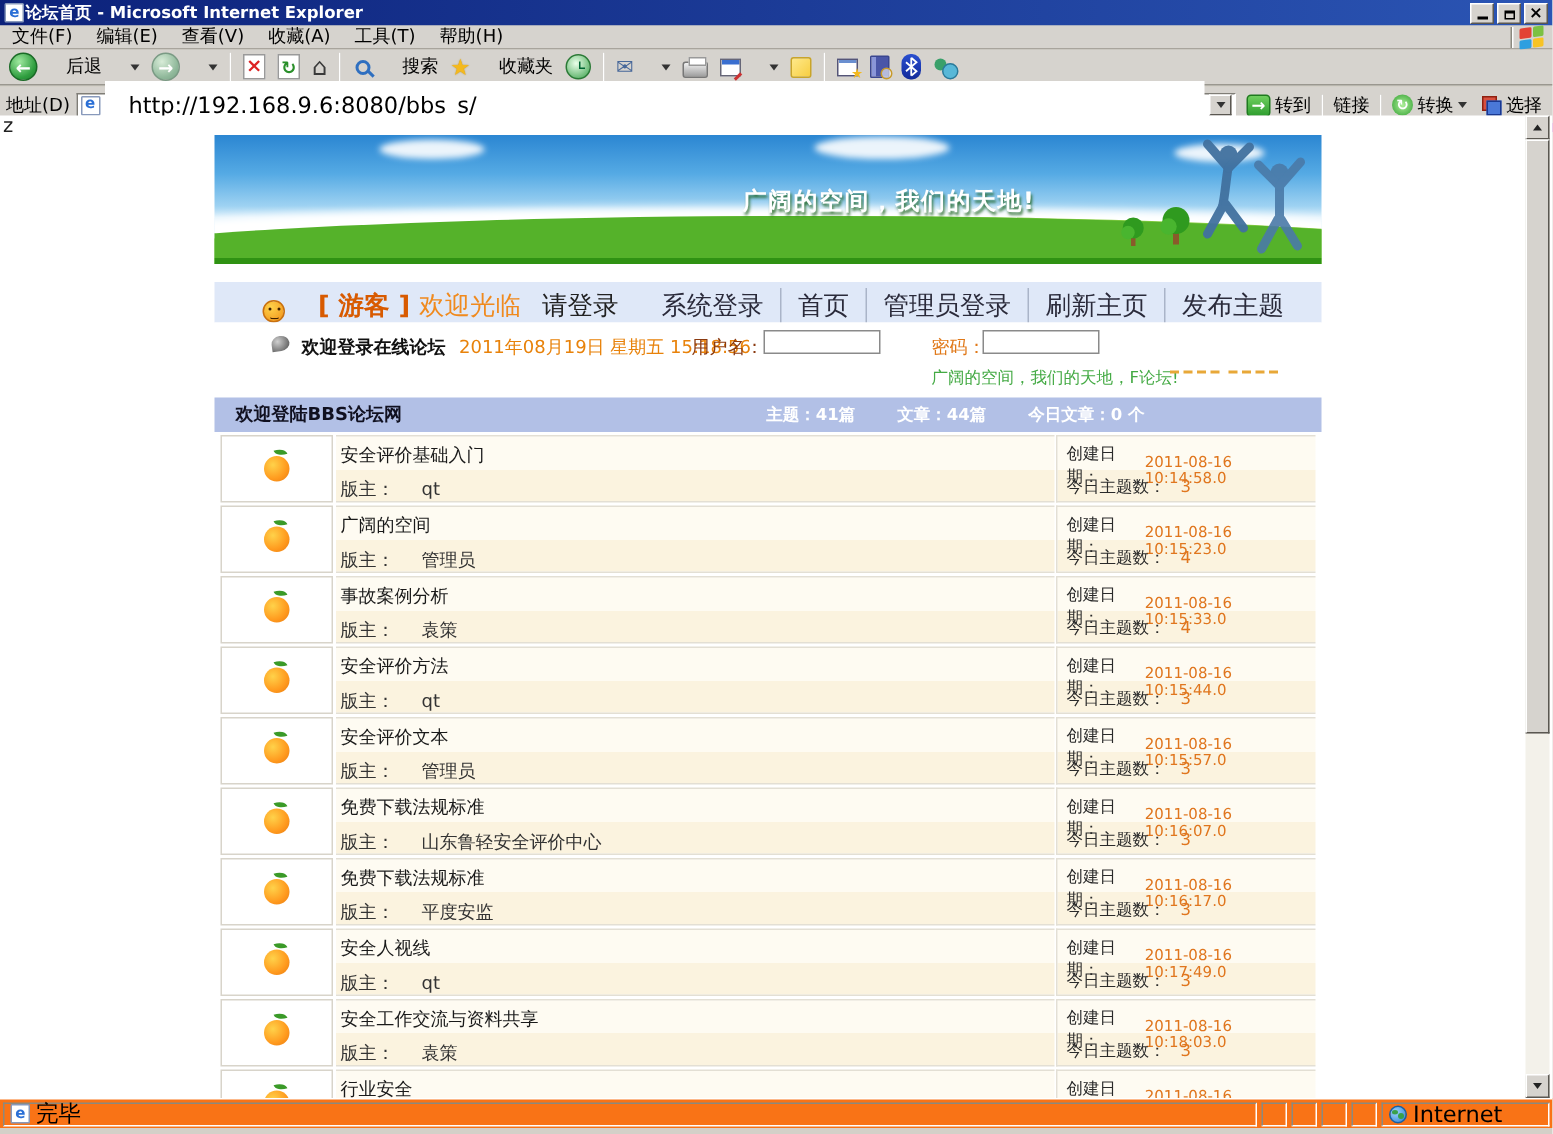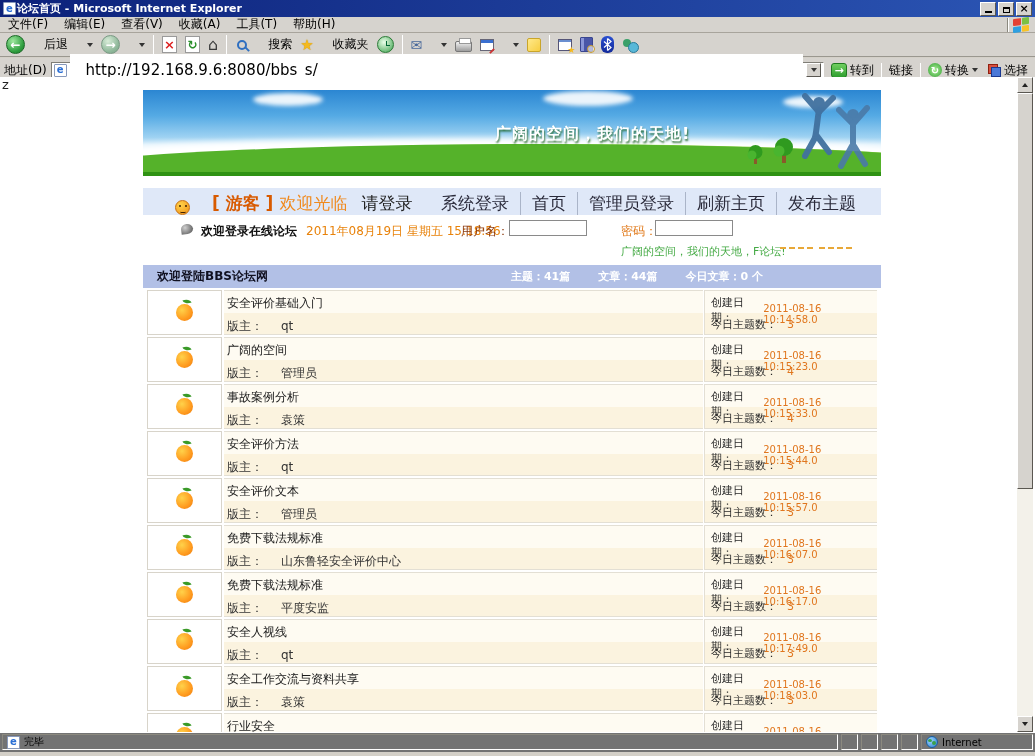--- a/index.html
+++ b/index.html
@@ -138,21 +138,21 @@
 
 
 .vscroll{position:absolute;right:2px;top:77px;width:16px;height:655px;background:#f3f1ea}
 .sb-btn{position:absolute;left:0;width:16px;height:16px;background:#d6d3ce;border:1px solid;border-color:#fff #5a5751 #5a5751 #fff;display:flex;align-items:center;justify-content:center}
 .sb-up{top:0}.sb-down{bottom:0}
 .tri-up{width:0;height:0;border-left:3px solid transparent;border-right:3px solid transparent;border-bottom:4px solid #222}
 .tri-down{width:0;height:0;border-left:3px solid transparent;border-right:3px solid transparent;border-top:4px solid #222}
 .sb-thumb{position:absolute;left:0;top:16px;width:16px;height:396px;background:#d6d3ce;border:1px solid;border-color:#fff #5a5751 #5a5751 #fff}
 
 
-.statusbar{position:absolute;left:0;top:732px;width:1035px;height:20px;background:#737373;border-top:1px solid #fff;display:flex;padding:1px 2px;gap:3px;font-size:10px}
+.statusbar{position:absolute;left:0;top:732px;width:1035px;height:20px;background:#f97316;border-top:1px solid #fff;display:flex;align-items:center;padding:1px 2px;gap:3px;font-size:15px}
 .panel{border:1px solid;border-color:#8b897f #fff #fff #8b897f;height:16px;display:flex;align-items:center;padding:0 4px;gap:4px}
 .panel-main{width:836px}
 .panel-small{width:17px;padding:0}
 .panel-zone{flex:1}
 .globe{width:12px;height:12px;border-radius:50%;background:radial-gradient(circle at 35% 35%,#9fd4ff,#2a7fd0);border:1px solid #1a5fa0;position:relative}
 .globe::before{content:"";position:absolute;left:1px;top:2px;width:4px;height:3px;background:#3aa04a;border-radius:50%}
 .globe::after{content:"";position:absolute;right:1px;bottom:2px;width:4px;height:4px;background:#3aa04a;border-radius:50%}
 </style>
 </head>
 <body>

